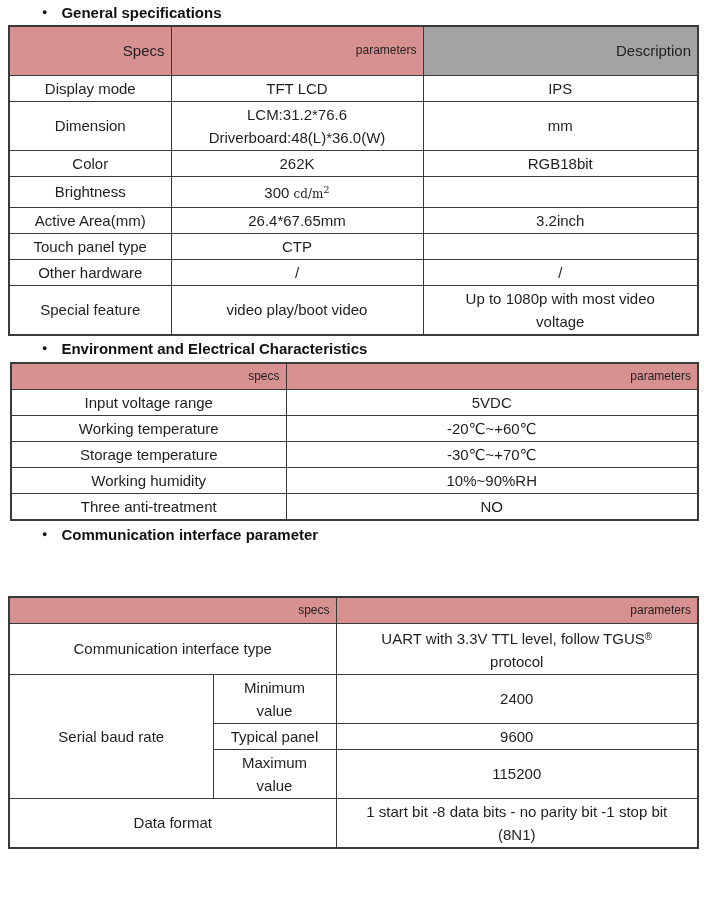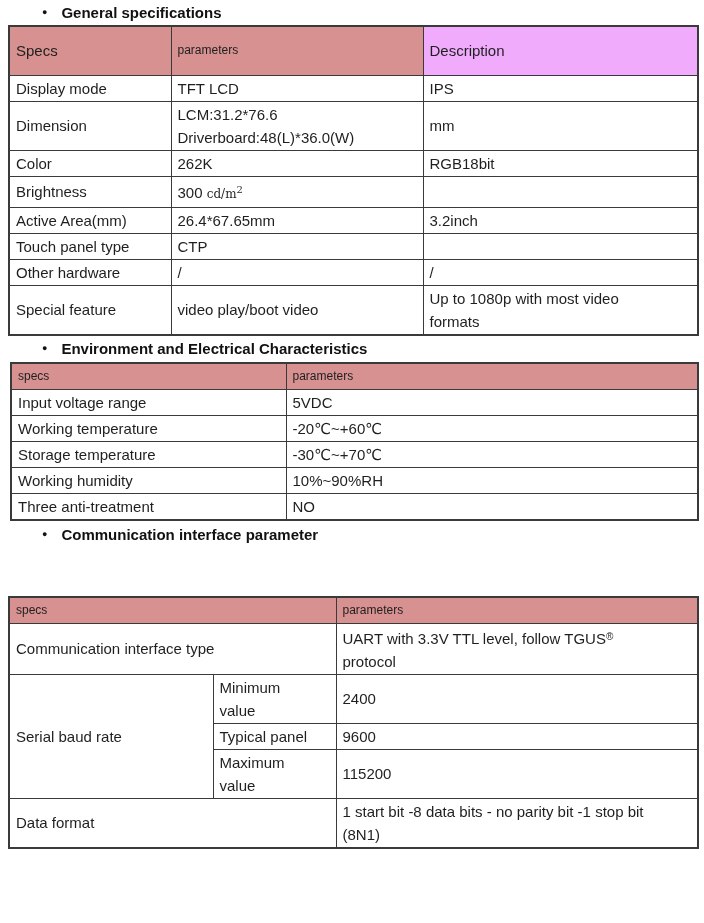--- a/index.html
+++ b/index.html
@@ -23,25 +23,25 @@
   table.tbl {
     border-collapse: collapse;
     table-layout: fixed;
     border: 2px solid #3a3a3a;
   }
   .tbl th, .tbl td {
     border: 1px solid #3a3a3a;
     padding: 1px 6px;
     line-height: 23px;
     vertical-align: middle;
-    text-align: left;
+    text-align: center;
     font-weight: normal;
     overflow: hidden;
   }
-  .tbl th { text-align: left; }
+  .tbl th { text-align: right; }
   .f13 { font-size: 12px; }
   .f15 { font-size: 15px; }
   .va-t { vertical-align: top; }
   .va-b { vertical-align: bottom; padding-bottom: 3px; }
   .va-m { vertical-align: middle; margin-top: 32px; }
   .h23 td, .h23 th { height: 23px; }
   .h24 td { height: 24px; }
   .h25 td { height: 25px; }
   .h47 td { height: 47px; }
   .h48 td { height: 48px; }
@@ -68,21 +68,21 @@
 <table class="tbl" id="tbl1">
   <colgroup>
       <col style="width:162px">
       <col style="width:252px">
       <col style="width:275px">
     </colgroup>
   <tbody>
       <tr class="h49">
     <th class="hfill va-b f15" style="background: rgb(214, 145, 144);">Specs</th>
     <th class="hfill va-t f13" style="background: rgb(214, 145, 144);">parameters</th>
-    <th class="hfill va-t f15" style="background: #f0abfc;">Description</th>
+    <th class="hfill va-t f15" style="background: #a3a3a3;">Description</th>
   </tr>
   <tr class="h24">
     <td>Display mode</td>
     <td>TFT LCD</td>
     <td>IPS</td>
   </tr>
   <tr class="h48">
     <td class="va-t">Dimension</td>
     <td class="va-t">
       <span class="ln">LCM:31.2*76.6</span>
@@ -116,21 +116,21 @@
   <tr class="h24">
     <td>Other hardware</td>
     <td>/</td>
     <td>/</td>
   </tr>
   <tr class="h48">
     <td class="va-t">Special feature</td>
     <td class="va-t">video play/boot video</td>
     <td class="va-t">
       <span class="ln">Up to 1080p with most video</span>
-      <span class="ln">formats</span>
+      <span class="ln">voltage</span>
     </td>
   </tr>
 </tbody>
   </table>
 
 <div class="sec-heading" id="hd2">
   <span class="bullet">●</span>
   <span>Environment and Electrical Characteristics</span>
 </div>
 

